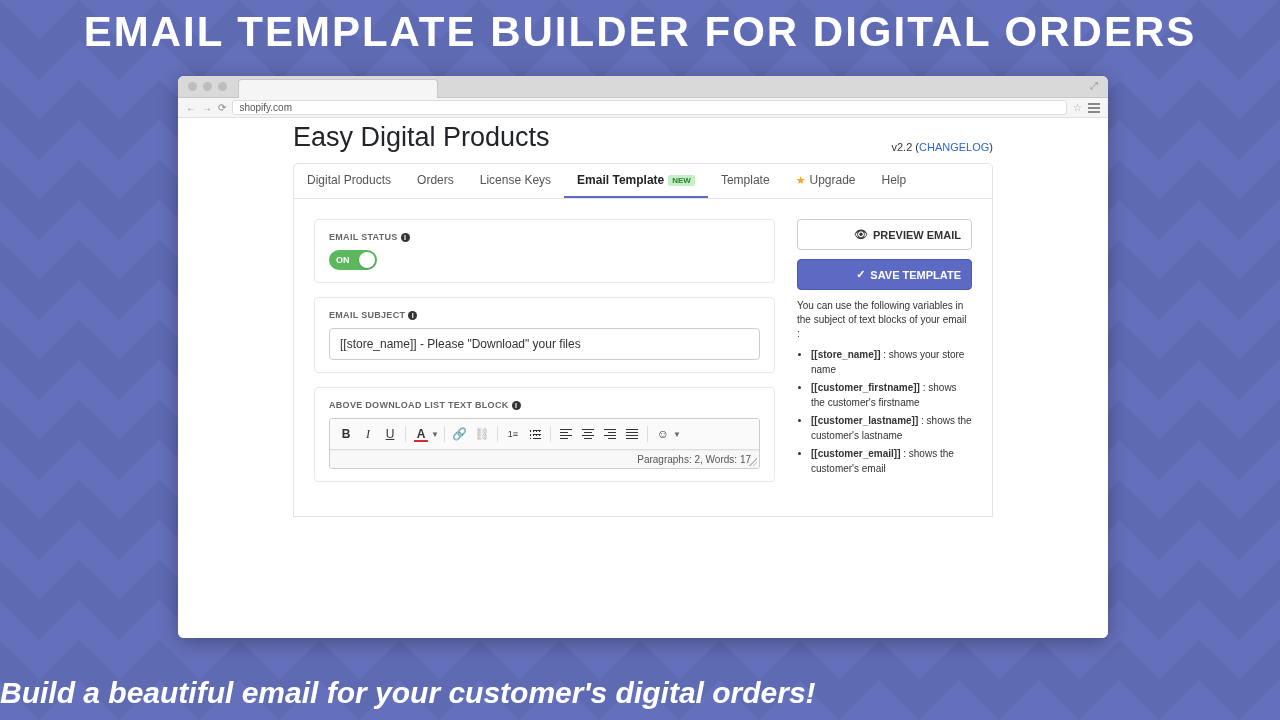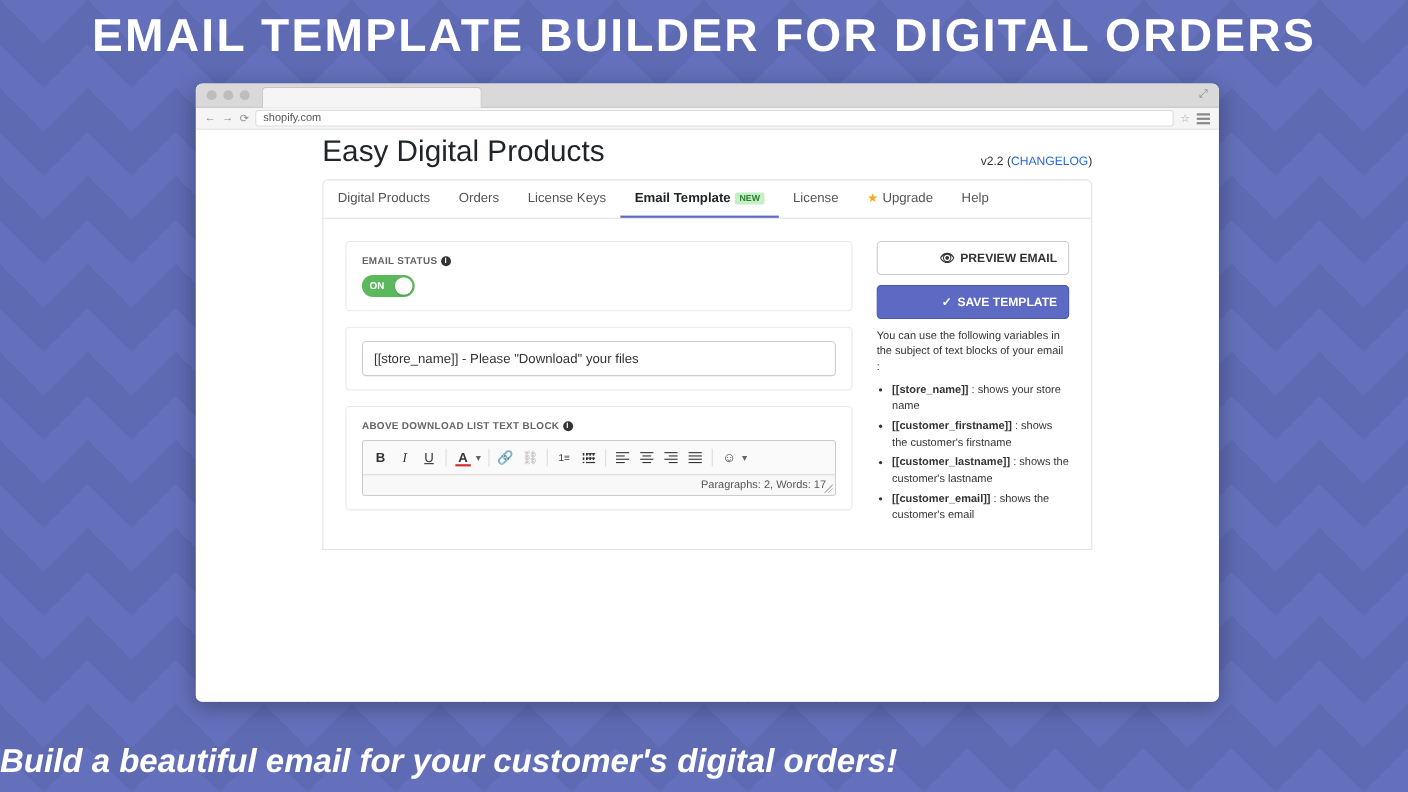--- a/index.html
+++ b/index.html
@@ -123,21 +123,21 @@
             <span>Orders</span>
           </div>
           <div class="tab">
             <span>License Keys</span>
           </div>
           <div class="tab active">
             <span>Email Template</span>
             <span class="badge-new">NEW</span>
           </div>
           <div class="tab">
-            <span>License</span>
+            <span>Template</span>
           </div>
           <div class="tab">
             <span class="star">★</span>
             <span>Upgrade</span>
           </div>
           <div class="tab">
             <span>Help</span>
           </div>
         </div>
    <div class="panel">
@@ -146,20 +146,24 @@
         <div class="sec-label">
                 <span>EMAIL STATUS</span>
                 <span class="info-icon">i</span>
               </div>
         <div class="toggle">
           <span class="toggle-label">ON</span>
           <div class="toggle-knob"></div>
         </div>
       </div>
       <div class="section">
+        <div class="sec-label">
+                <span>EMAIL SUBJECT</span>
+                <span class="info-icon">i</span>
+              </div>
         <input class="text-input" value="[[store_name]] - Please &quot;Download&quot; your files" style="">
       </div>
       <div class="section">
         <div class="sec-label">
                 <span>ABOVE DOWNLOAD LIST TEXT BLOCK</span>
                 <span class="info-icon">i</span>
               </div>
         <div class="editor">
           <div class="toolbar">
             <span class="tbtn b">B</span>

